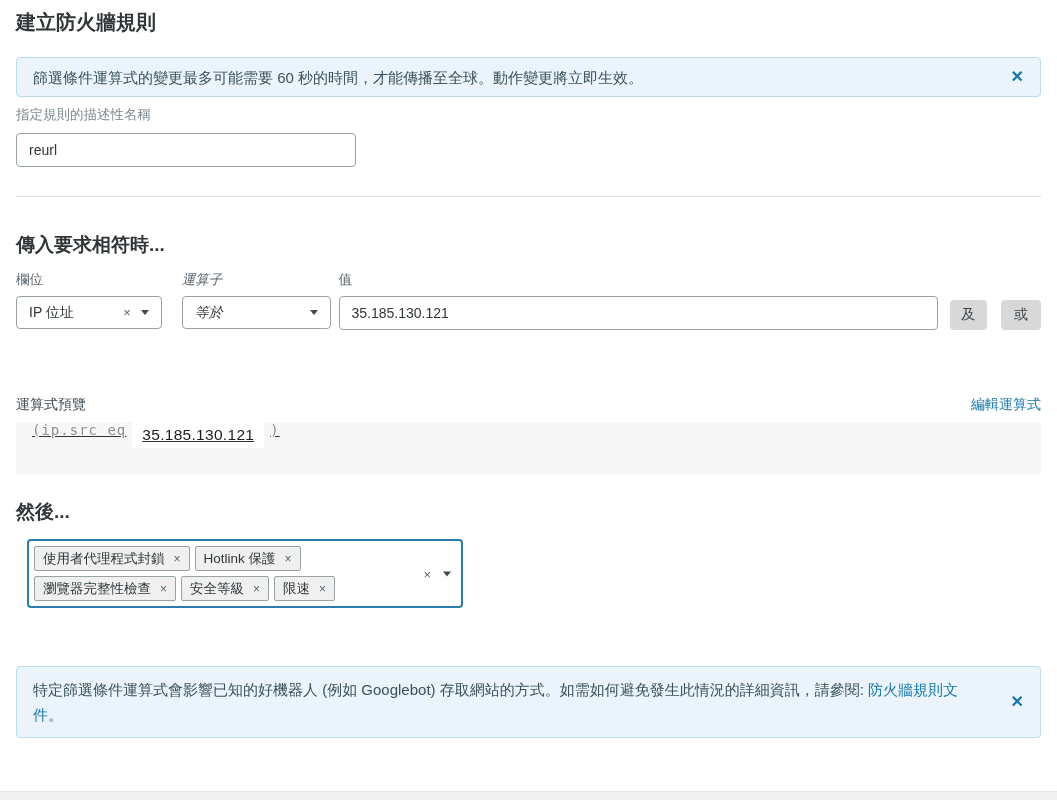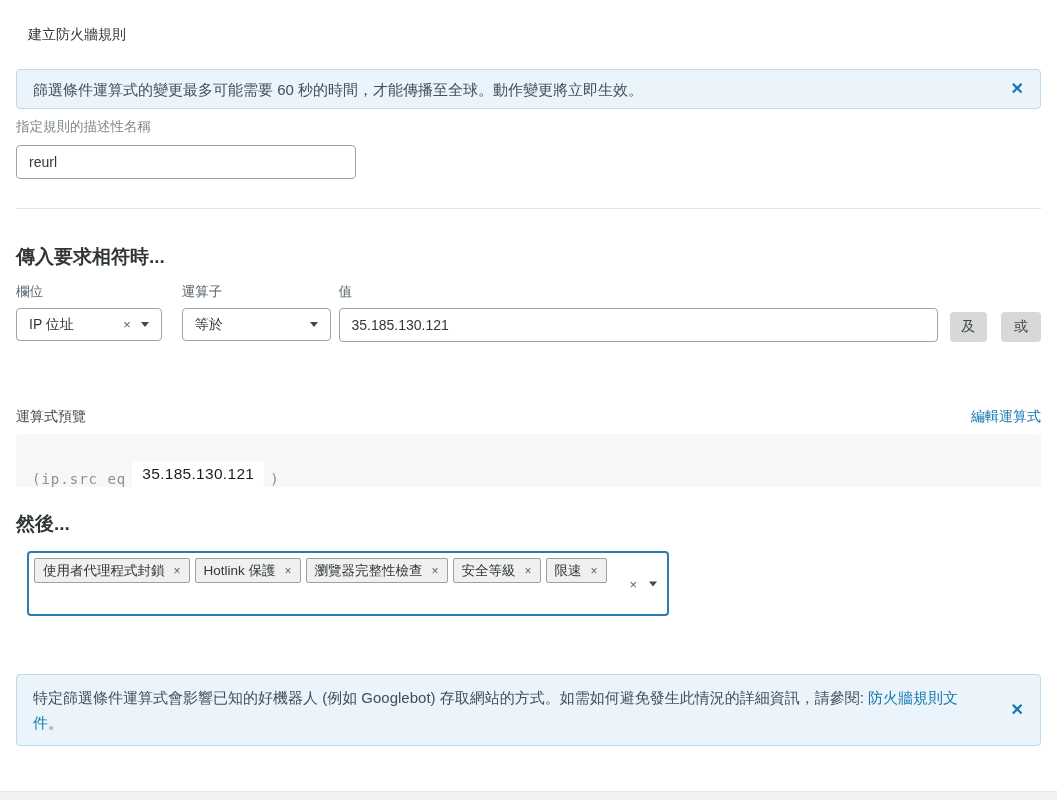--- a/index.html
+++ b/index.html
@@ -8,22 +8,22 @@
     width: 1057px; height: 800px; overflow: hidden;
     background: #ffffff;
     font-family: "Liberation Sans", "DejaVu Sans", sans-serif;
     color: #333;
     position: relative;
   }
   .wrap { padding: 0 16px; position: relative; }
 
   
   .page-title {
-    margin: 12px; padding-top: 9px;
-    font-size: 14px; font-weight: 400; color: #303638;
+    margin: 0; padding-top: 9px;
+    font-size: 20px; font-weight: 700; color: #303638;
     line-height: 26px;
   }
 
   
   .banner {
     background: #eaf4fa;
     border: 1px solid #bcdcee;
     border-radius: 4px;
     display: flex; align-items: center;
     padding: 8px 16px;
@@ -88,35 +88,35 @@
   }
   .btn-and { width: 38px; margin-left: 12px; }
   .btn-or  { width: 41px; margin-left: 14px; }
 
   
   .preview-header { margin-top: 66px; display: flex; justify-content: space-between; align-items: baseline; }
   .preview-label { font-size: 14px; color: #3b464c; }
   .edit-expression { font-size: 14px; }
   .preview-box {
     margin-top: 8px; height: 53px; background: #f7f7f8; border-radius: 4px;
-    display: flex; align-items: flex-end; padding: 0 16px;
+    display: flex; align-items: flex-start; padding: 0 16px; text-decoration: underline;
   }
   .code { font-family: "DejaVu Sans Mono", monospace; font-size: 14px; color: #8a9095; letter-spacing: 1px; }
   .code-chip {
     background: #ffffff; border-radius: 2px; margin: 0 6px; padding: 4px 10px;
     font-family: "Liberation Sans", sans-serif; font-size: 15.5px; color: #1c1c1c; letter-spacing: 0.3px;
   }
 
   
   .then-row { margin-top: 11px; display: flex; align-items: flex-start; }
   .action-select { width: 189px; justify-content: flex-start; }
   .features-group { margin-left: 11px; }
   .multiselect {
     margin-top: 7px; position: relative;
-    width: 642px; min-height: 65px;
+    width: 436px; min-height: 65px;
     border: 2px solid #2c7cb0; border-radius: 4px; background: #fff;
     padding: 5px 56px 5px 5px;
     display: flex; flex-wrap: wrap; gap: 5px; align-content: flex-start;
     cursor: text;
   }
   .tag {
     display: inline-flex; align-items: center; gap: 9px;
     background: #f0f0f0; border: 1px solid #98a3a8; border-radius: 2px;
     padding: 3px 8px; font-size: 13.5px; color: #30373a; line-height: 17px;
     flex: 0 0 auto;
@@ -158,21 +158,21 @@
   <div class="fields-row">
     <div class="fgroup" style="width:150px;">
       <span class="fgroup-label">欄位</span>
       <div class="select-box control">
         <span>IP 位址</span>
         <span class="spacer"></span>
         <button class="mini-x">×</button>
         <span class="caret"></span>
       </div>
     </div>
-    <div class="fgroup" style="width:153px; margin-left:20px;">
+    <div class="fgroup" style="width:153px; margin-left:20px;font-style:italic;">
       <span class="fgroup-label">運算子</span>
       <div class="select-box control">
         <span>等於</span>
         <span class="spacer"></span>
         <span class="caret"></span>
       </div>
     </div>
     <div class="fgroup" style="margin-left:8px;">
       <span class="fgroup-label">值</span>
       <input class="text-input value-input" type="text" value="35.185.130.121" style="">

